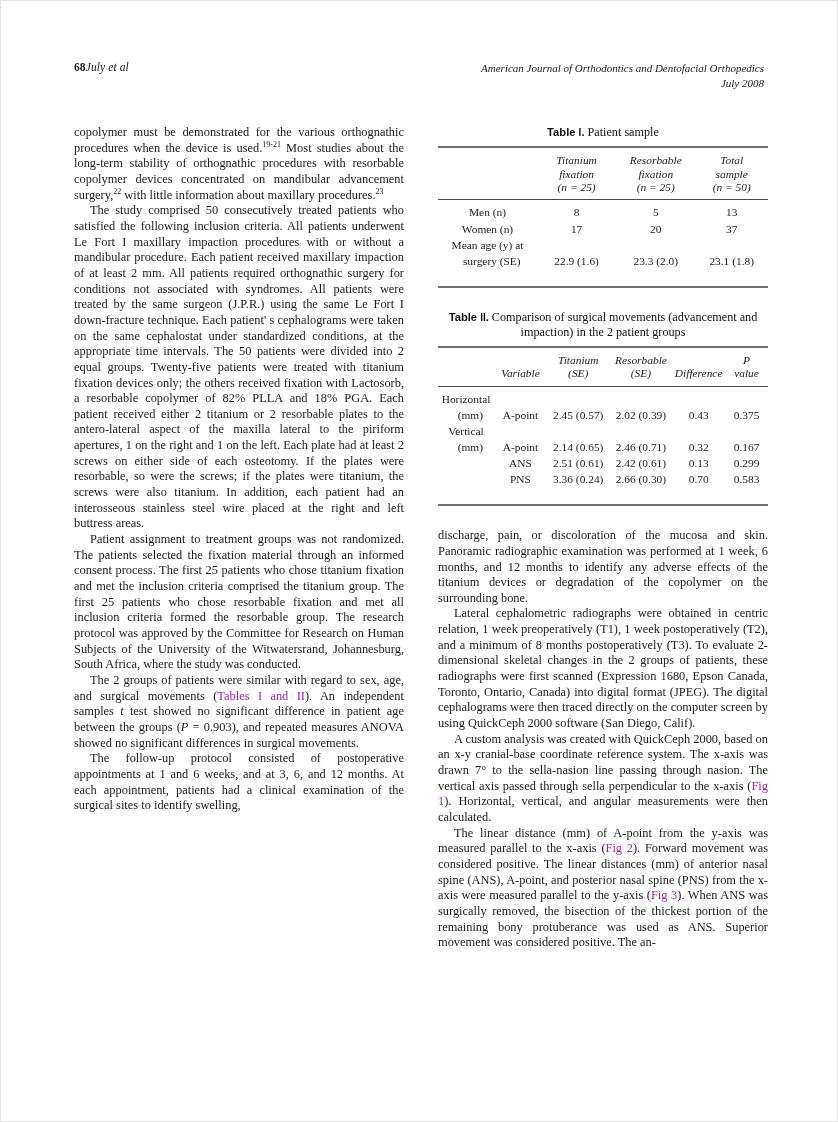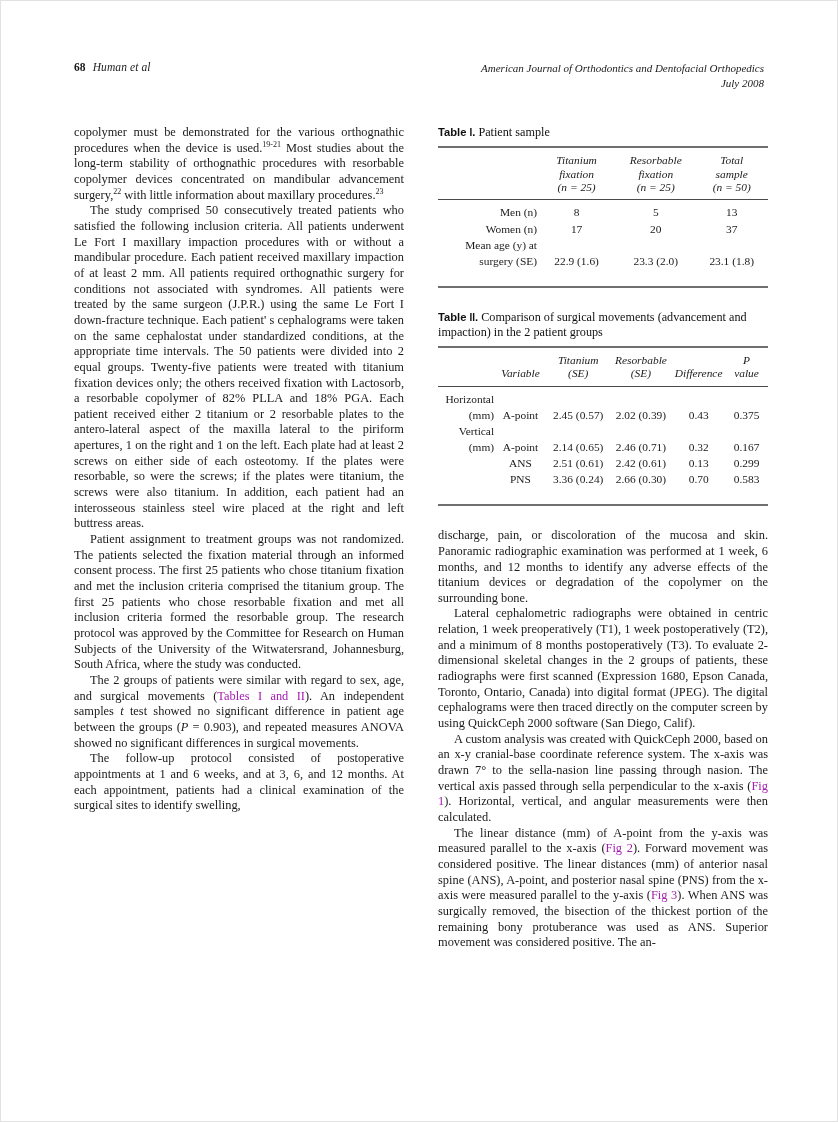--- a/index.html
+++ b/index.html
@@ -35,21 +35,20 @@
   .runhead-left {
     position: absolute;
     left: 0;
     top: 0;
     font-size: 11.5px;
     letter-spacing: .1px;
   }
   .runhead-left .folio {
     font-weight: bold;
     font-style: normal;
-    margin-right: 7px;
   }
   .runhead-left .authors {
     font-style: italic;
   }
   .runhead-right {
     position: absolute;
     right: 0;
     top: 0;
     text-align: right;
     font-style: italic;
@@ -99,20 +98,21 @@
     color: #111;
   }
 
   
   .table-block { margin-bottom: 0; }
   .table-caption {
     font-size: 12.2px;
     line-height: 15.2px;
     margin-bottom: 6px;
     color: #111;
+    text-align: center;
   }
   .table-caption .tlabel {
     font-family: "Liberation Sans", sans-serif;
     font-weight: bold;
     font-size: 11.2px;
   }
   .table-caption .tlabel .tnum { font-size: 10px; }
   .table-caption .ttext { margin-left: 3px; }
 
   table.data {
@@ -136,21 +136,21 @@
     padding: 6px 0 5px 0;
     white-space: pre-line;
   }
   table.data thead th.lead { text-align: left; }
   table.data tbody td {
     text-align: center;
     padding: 1.1px 0;
     line-height: 13.9px;
   }
   table.data tbody td.lead {
-    text-align: right;
+    text-align: center;
     white-space: pre;
   }
   table.data tbody tr.first-body td { padding-top: 6px; }
   table.data tbody tr.last-body td { padding-bottom: 17px; }
 
   
   .tbl1 col.c0 { width: 30%; }
   .tbl1 col.c1 { width: 24%; }
   .tbl1 col.c2 { width: 24%; }
   .tbl1 col.c3 { width: 22%; }
@@ -165,21 +165,21 @@
   .tbl2 col.c5 { width: 13%; }
   .spacer-after-table { height: 22px; }
 </style>
 </head>
 <body>
 
 <div class="page">
 
   <div class="runhead">
     <div class="runhead-left">
-      <span class="folio">68</span><span class="authors">Human et al</span>
+      <span class="folio">68</span><span class="authors">July et al</span>
     </div>
     <div class="runhead-right">
       <div>American Journal of Orthodontics and Dentofacial Orthopedics</div>
       <div>July 2008</div>
     </div>
   </div>
 
   <div class="col-left">
     <div id="left-lead-paras">
         <p class="body"><span>copolymer must be demonstrated for the various orthognathic procedures when the device is used.</span><sup>19-21</sup><span> Most studies about the long-term stability of orthognathic procedures with resorbable copolymer devices concentrated on mandibular advancement surgery,</span><sup>22</sup><span> with little information about maxillary procedures.</span><sup>23</sup></p>

